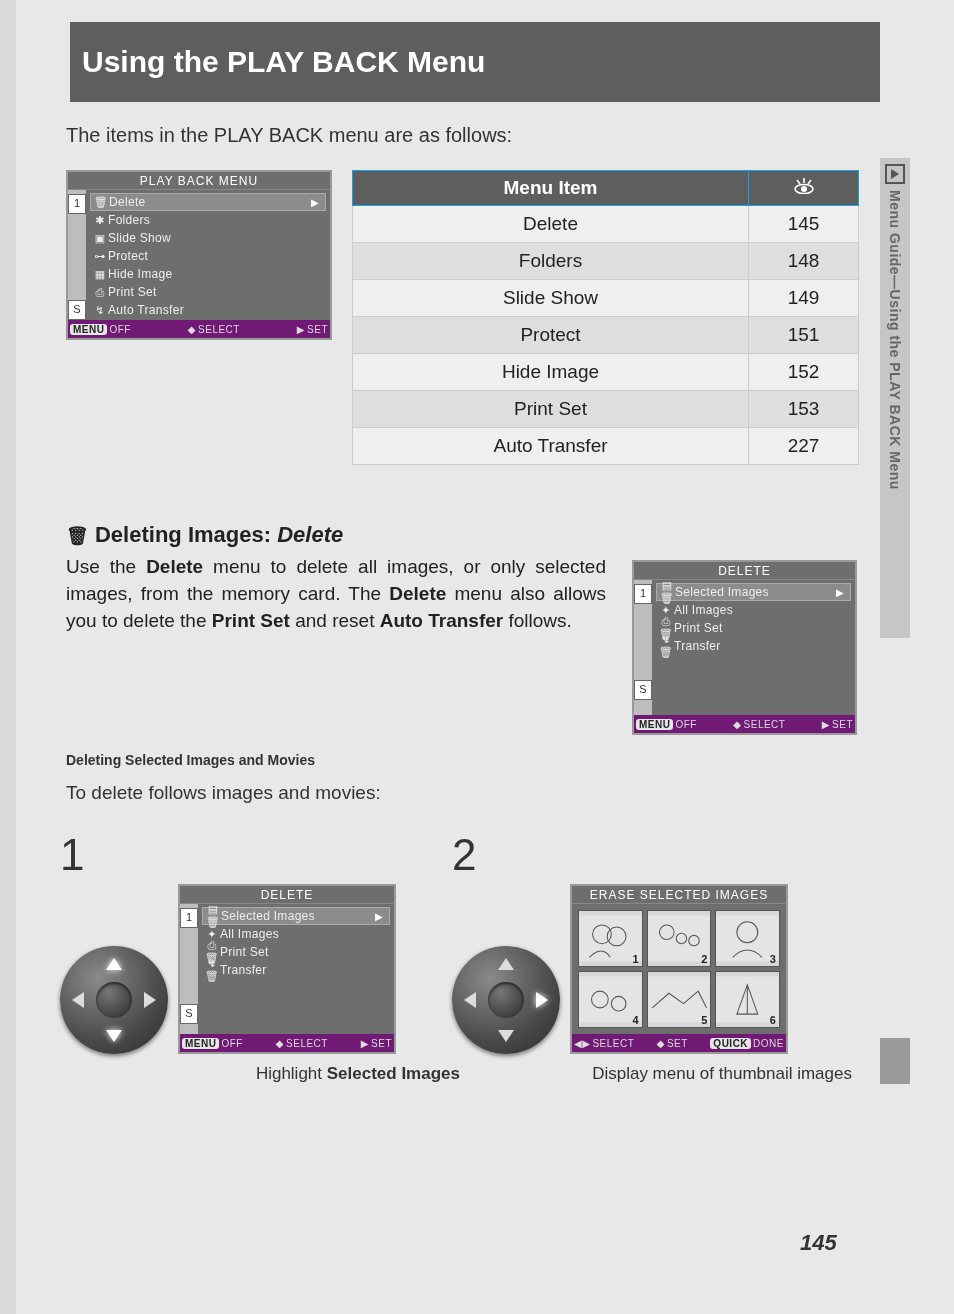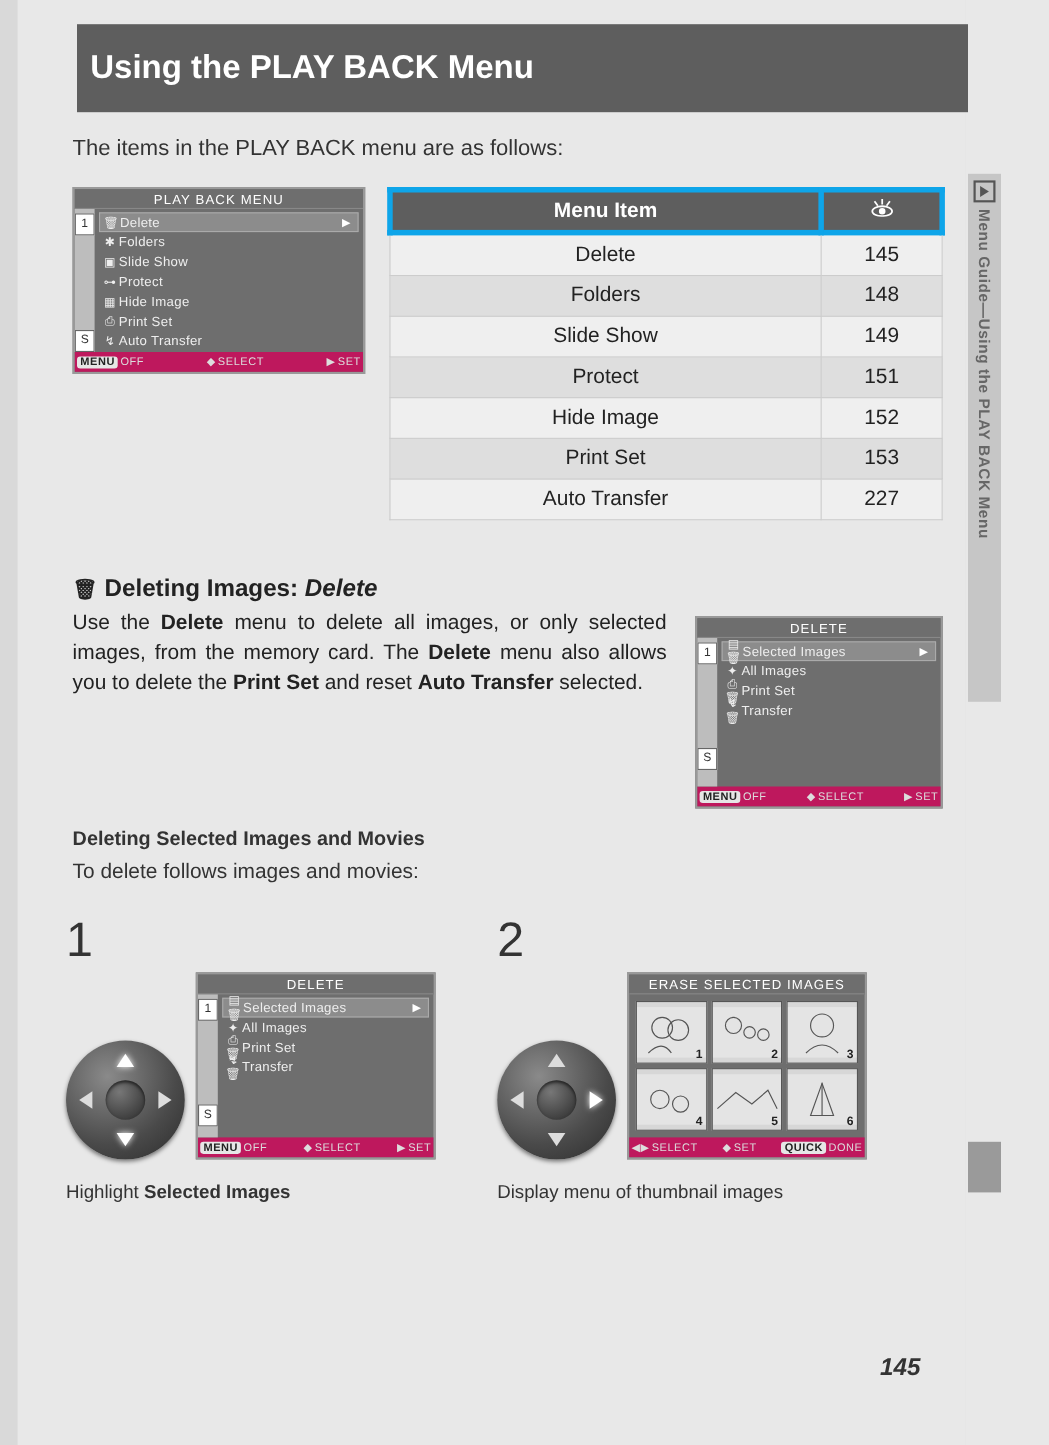--- a/index.html
+++ b/index.html
@@ -123,21 +123,21 @@
     margin-right:6px;
     color:#fff;
     font-size:10px;
   }
   .lcd-row.highlight {
     background:#8c8c8c;
     border:1px solid #aaa;
   }
   .lcd-footer {
     height:18px;
-    background:#be185d;
+    background:#701a75;
     display:flex;
     align-items:center;
     font-size:10px;
     color:#ddd;
     letter-spacing:0.5px;
     padding:0 2px;
   }
   .lcd-footer .lbl-box {
     background:#e6e6e6;
     color:#222;
@@ -157,21 +157,21 @@
     width:507px;
     border-collapse:collapse;
     font-size:19px;
     color:#222;
   }
   .spec-table th {
     background:#5e5e5e;
     color:#fff;
     font-weight:600;
     padding:6px 0;
-    border:5px solid #0ea5e9;
+    border:1px solid #0ea5e9;
   }
   .spec-table th.page-col { width:110px; }
   .spec-table td {
     border:1px solid #ccc;
     text-align:center;
     padding:7px 0;
     font-weight:300;
   }
   .spec-table tr.odd td { background:#efefef; }
   .spec-table tr.even td { background:#dedede; }
@@ -205,21 +205,21 @@
     left:632px;
     top:560px;
     width:225px;
     height:175px;
   }
 
   .section-h3 {
     position:absolute;
     left:66px;
     top:752px;
-    font-size:18px;
+    font-size:14px;
     font-weight:700;
   }
   .section-h3-sub {
     position:absolute;
     left:66px;
     top:782px;
     font-size:19px;
     font-weight:300;
   }
 
@@ -270,23 +270,23 @@
   .dpad .tri.right { top:46px; right:12px; border-top:8px solid transparent; border-bottom:8px solid transparent; border-left:12px solid #ddd;}
   .dpad .tri.active.up { border-bottom-color:#fff; filter:drop-shadow(0 0 3px #fff);}
   .dpad .tri.active.down { border-top-color:#fff; filter:drop-shadow(0 0 3px #fff);}
   .dpad .tri.active.right { border-left-color:#fff; filter:drop-shadow(0 0 3px #fff);}
 
   .step-lcd {
     width:218px;
     height:170px;
   }
   .step-caption {
-    text-align:left;
+    text-align:right;
     font-size:17px;
-    margin-top:20px;
+    margin-top:10px;
     font-weight:300;
   }
   .step-caption b { font-weight:700; }
 
   .erase-grid {
     flex:1;
     display:grid;
     grid-template-columns:repeat(3,1fr);
     grid-template-rows:repeat(2,1fr);
     gap:4px;
@@ -477,21 +477,21 @@
 </tbody>
   </table>
 
 <h2 class="section-h2">
   <span class="trash">🗑</span>
   <span>Deleting Images:</span>
   <em>Delete</em>
 </h2>
 
 <p class="delete-para">
-  <span>Use the </span><b>Delete</b><span> menu to delete all images, or only selected images, from the memory card. The </span><b>Delete</b><span> menu also allows you to delete the </span><b>Print Set</b><span> and reset </span><b>Auto Transfer</b><span> selected.</span>
+  <span>Use the </span><b>Delete</b><span> menu to delete all images, or only selected images, from the memory card. The </span><b>Delete</b><span> menu also allows you to delete the </span><b>Print Set</b><span> and reset </span><b>Auto Transfer</b><span> follows.</span>
 </p>
 
 <div class="delete-shot">
   <div class="lcd">
     <div class="lcd-title">DELETE</div>
     <div class="lcd-body">
       <div class="lcd-left">
         <div class="tab t1">1</div>
         <div class="tab tS" style="top:100px">S</div>
       </div>

